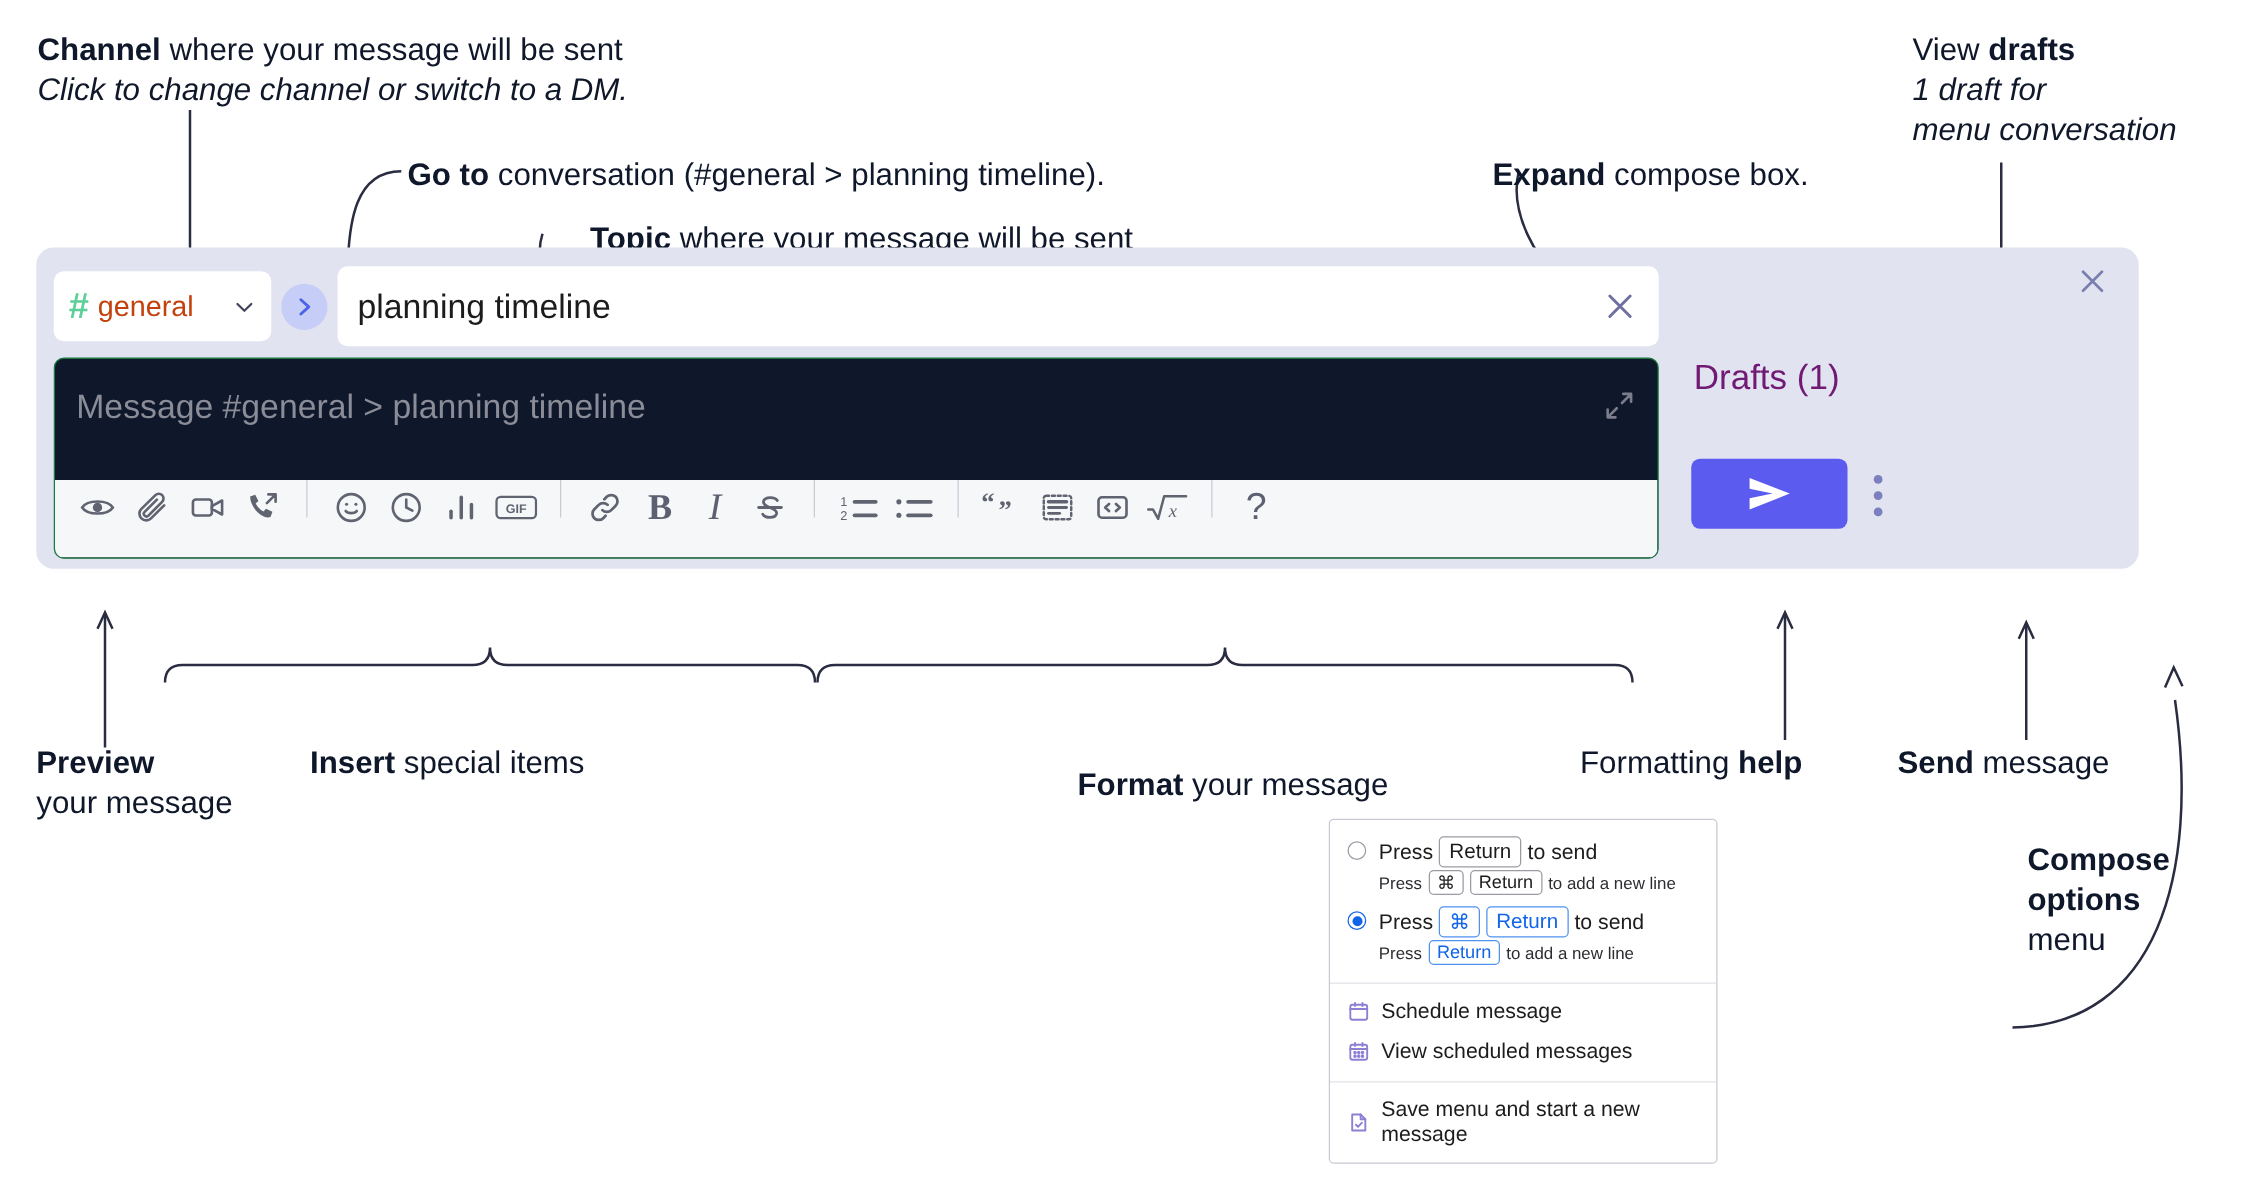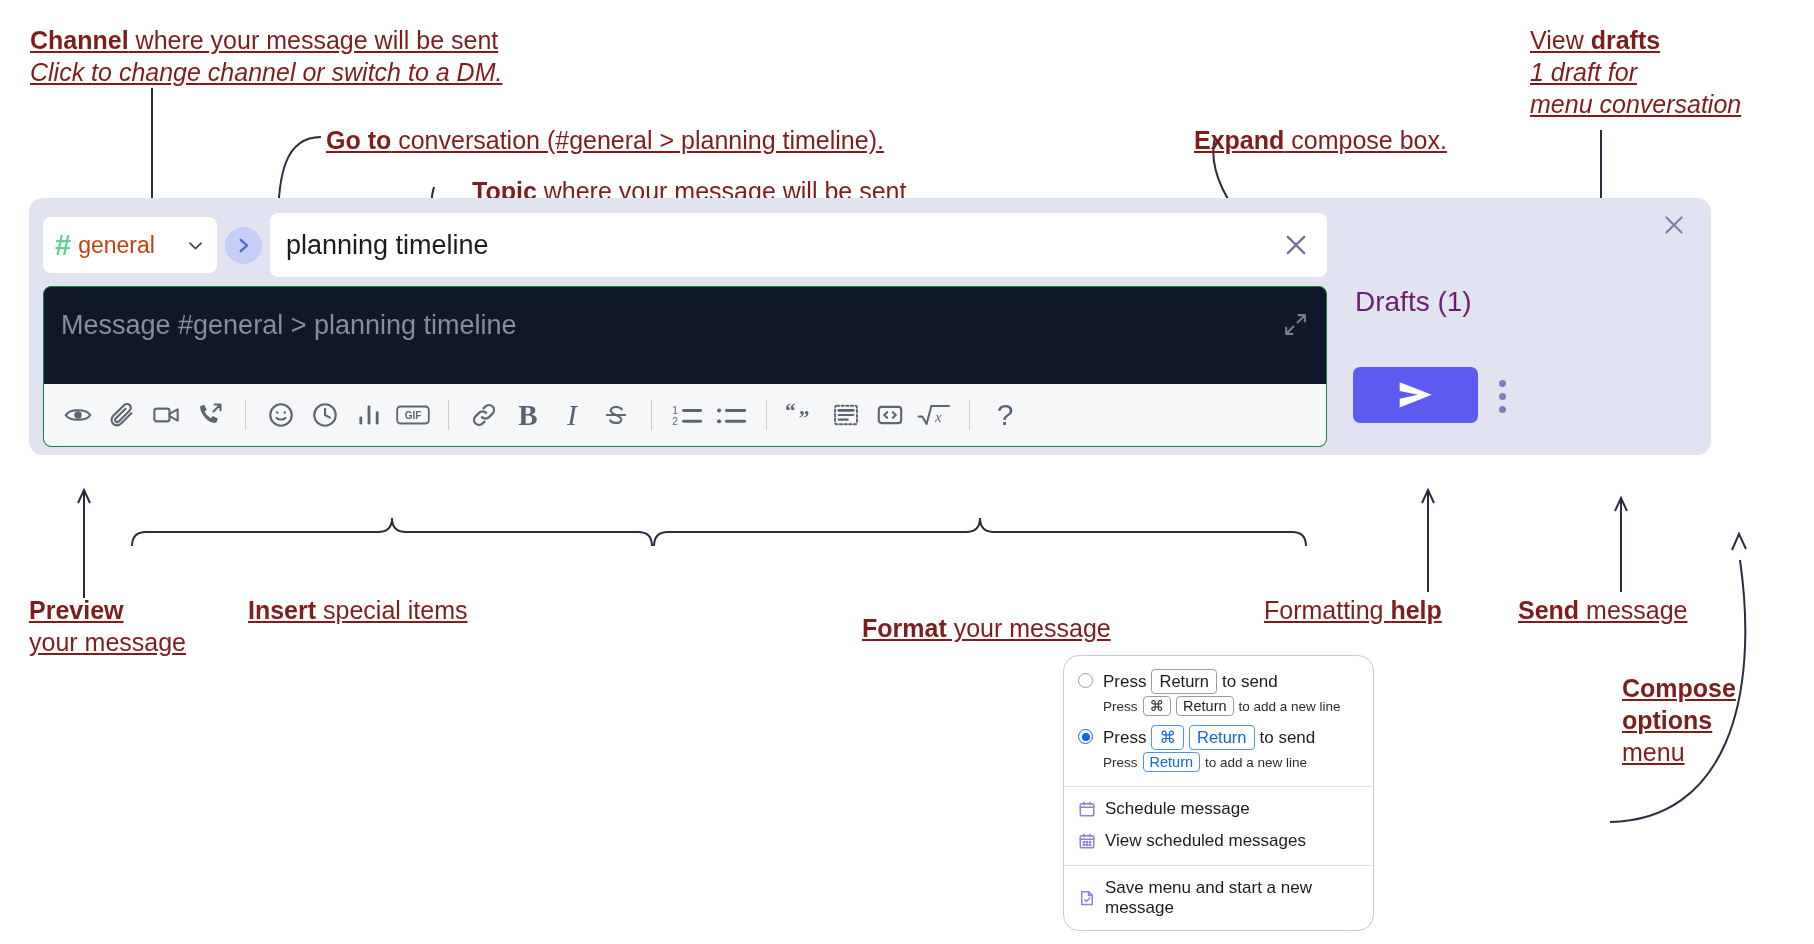--- a/index.html
+++ b/index.html
@@ -9,25 +9,24 @@
     font-family: "Liberation Sans", sans-serif;
     color: #2b2d42;
     position: relative;
     overflow: hidden;
   }
   .stage { position: absolute; inset: 0; }
 
   
   .anno {
     position: absolute;
-    color: #7f1d1d;
+    color: #0f172a;
     font-size: 25px;
     line-height: 1.28;
     white-space: nowrap;
-    text-decoration: underline;
   }
   .anno b { font-weight: 700; }
   .anno i { font-style: italic; }
 
   
   svg.lines { position: absolute; inset: 0; width: 1814px; height: 944px; pointer-events: none; }
   svg.lines path, svg.lines line { fill: none; stroke: #2a2c41; stroke-width: 2; }
 
   
   #compose {
@@ -105,21 +104,21 @@
     position: absolute; right: 16px; top: 22px;
     width: 30px; height: 30px; color: #7b7d8c;
     display: flex; align-items: center; justify-content: center;
   }
   .expand-btn svg { width: 25px; height: 25px; }
 
   .toolbar {
     position: absolute; left: 0; right: 0; bottom: 0;
     height: 62px;
     background: #f6f7f9;
-    display: flex; align-items: center;
+    display: flex; 
     padding: 0 12px;
   }
   .tb-item {
     width: 44px; height: 44px;
     display: flex; align-items: center; justify-content: center;
     color: #606471;
     flex: 0 0 auto;
   }
   .tb-item svg { width: 28px; height: 28px; }
   .tb-item.wide svg { width: 34px; height: 30px; }
@@ -156,21 +155,21 @@
   }
   .kebab i { width: 7px; height: 7px; border-radius: 50%; background: #7b7fbd; display: block; }
 
   
   #options-menu {
     position: absolute;
     left: 1063px; top: 655px;
     width: 311px;
     background: #fff;
     border: 1px solid #c8c9d2;
-    border-radius: 16px;
+    border-radius: 4px;
     padding: 10px 0 6px;
     font-size: 16px;
     color: #1d1c1d;
   }
   .opt-row { display: flex; align-items: flex-start; padding: 3px 14px 0; }
   .radio {
     width: 15px; height: 15px; border-radius: 50%;
     border: 1.6px solid #9a9ba3; flex: 0 0 auto;
     margin-top: 4px; margin-right: 10px;
     background: #fff; position: relative;

